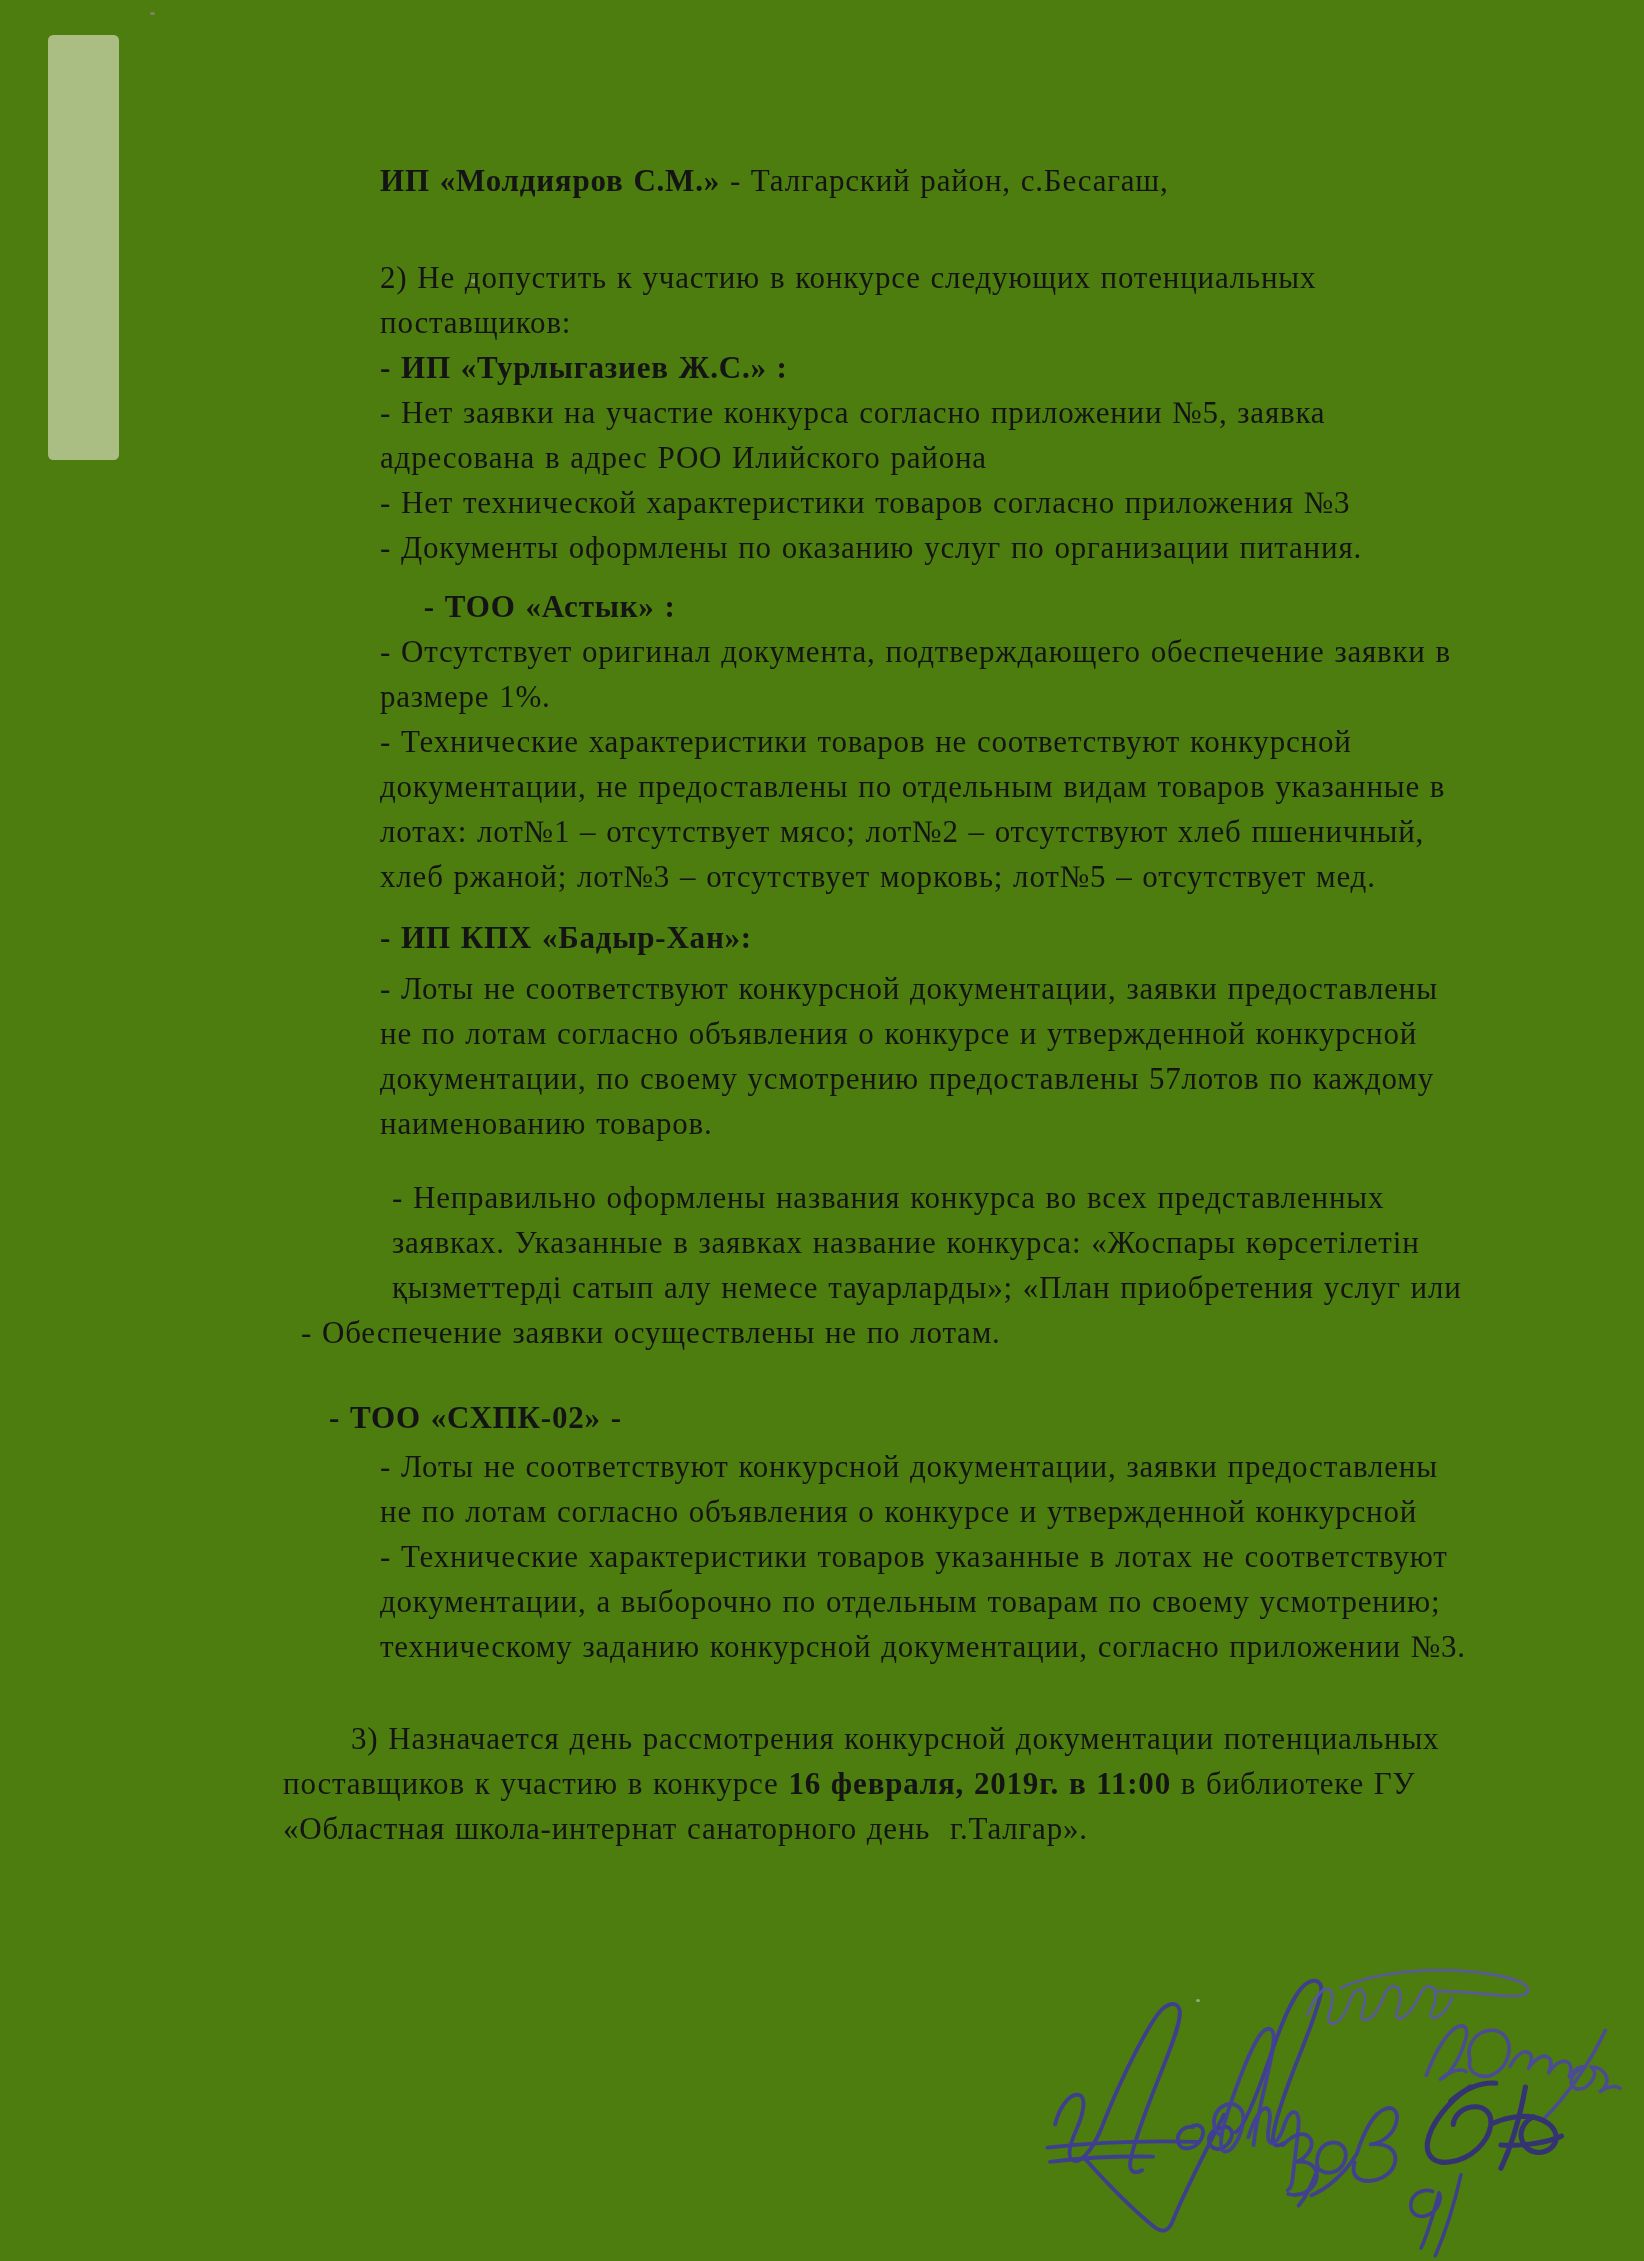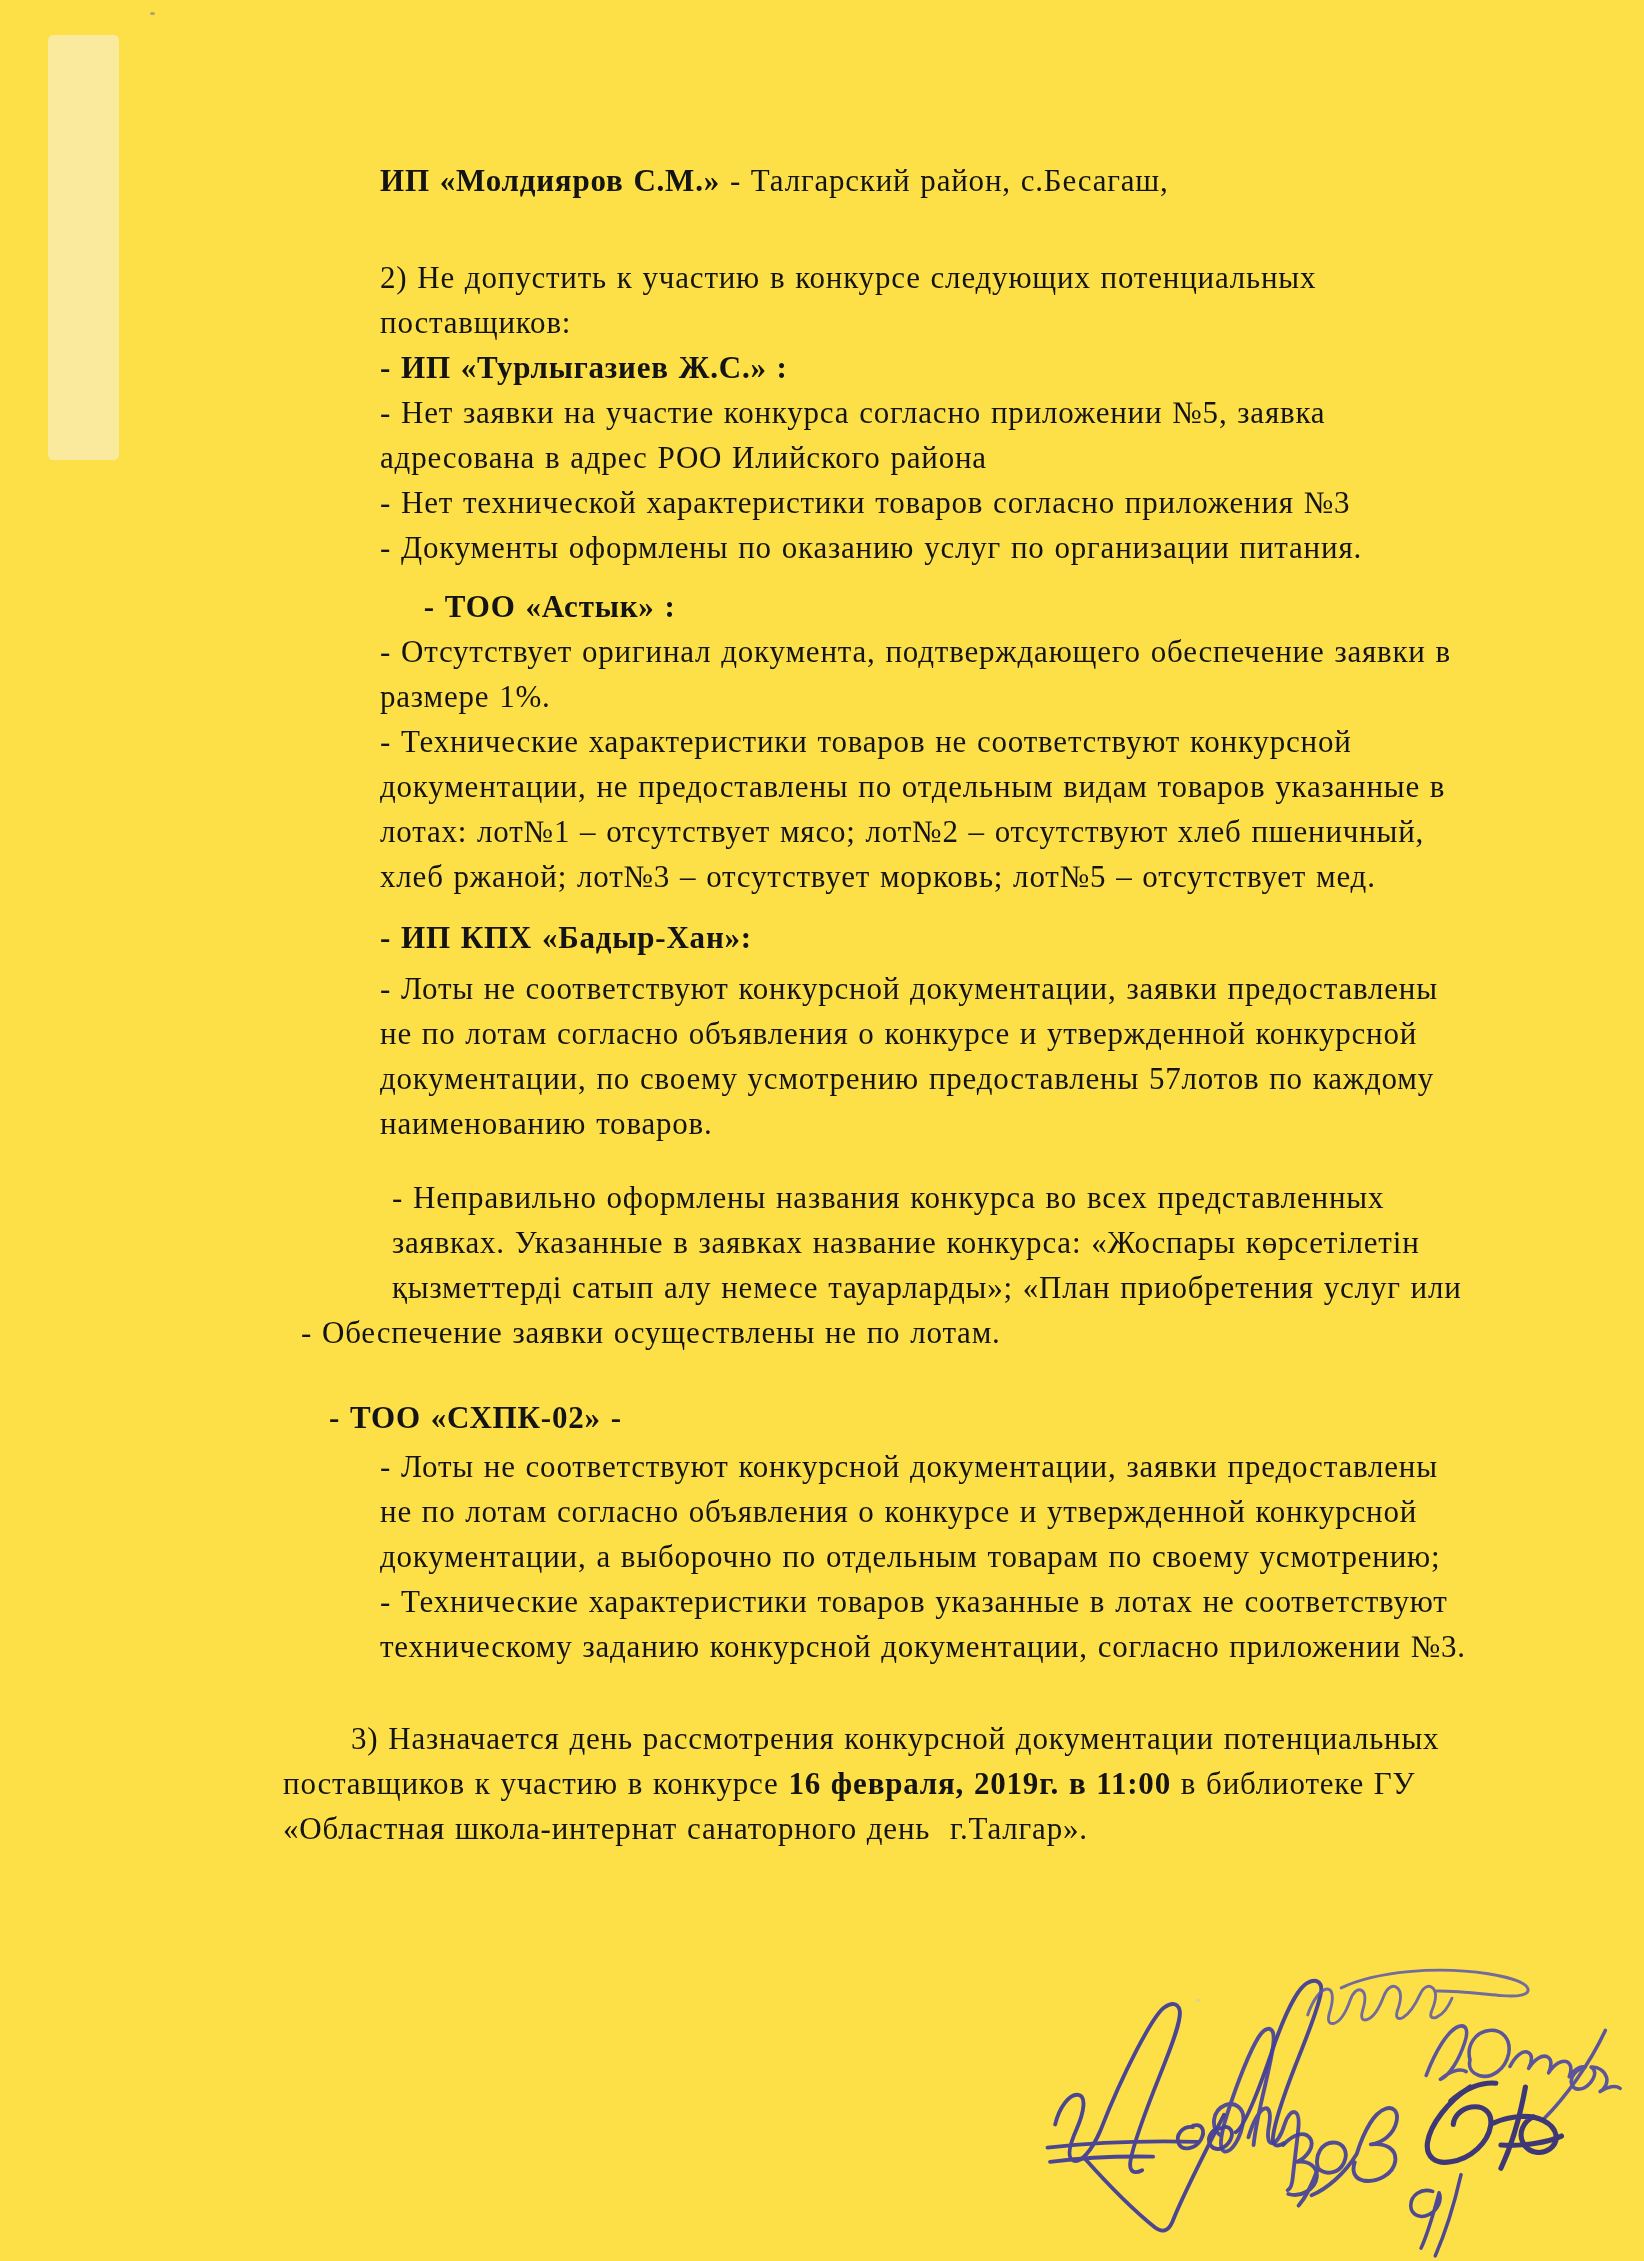--- a/index.html
+++ b/index.html
@@ -1,19 +1,19 @@
 <!DOCTYPE html>
 <html style="font-size:10.3px"><head>
 <meta charset="utf-8">
 <style>
   html,body { margin:0; padding:0; background:#ffffff; }
   .page {
     position:relative;
     width:1644px; height:2261px;
-    background:#fde047;
+    background:#4d7c0f;
     overflow:hidden;
     font-family:"Liberation Serif","DejaVu Serif",serif;
     color:#141414;
   }
   
   .scan-strip {
     position:absolute; left:48px; top:35px; width:71px; height:425px;
     background:#f8f3e4; opacity:.55; border-radius:5.2px;
   }
   .speck { position:absolute; border-radius:50%; }
@@ -104,22 +104,22 @@
       </div>
       <div class="para" id="p9">
         <div class="line"><span class="seg">- Обеспечение заявки осуществлены не по лотам.</span></div>
       </div>
       <div class="para" id="p10">
         <div class="line"><span class="seg bold">- ТОО «СХПК-02» -</span></div>
       </div>
       <div class="para" id="p11">
         <div class="line"><span class="seg">- Лоты не соответствуют конкурсной документации, заявки предоставлены</span></div>
         <div class="line"><span class="seg">не по лотам согласно объявления о конкурсе и утвержденной конкурсной</span></div>
+        <div class="line"><span class="seg">- Технические характеристики товаров указанные в лотах не соответствуют</span></div>
         <div class="line"><span class="seg">документации, а выборочно по отдельным товарам по своему усмотрению;</span></div>
-        <div class="line"><span class="seg">- Технические характеристики товаров указанные в лотах не соответствуют</span></div>
         <div class="line"><span class="seg">техническому заданию конкурсной документации, согласно приложении №3.</span></div>
       </div>
       <div class="para" id="p12">
         <div class="line"><span class="seg">3) Назначается день рассмотрения конкурсной документации потенциальных</span></div>
         <div class="line"><span class="seg">поставщиков к участию в конкурсе </span><span class="seg bold">16 февраля, 2019г. в 11:00</span><span class="seg"> в библиотеке ГУ</span></div>
         <div class="line"><span class="seg">«Областная школа-интернат санаторного день  г.Талгар».</span></div>
       </div>
     </div>
 
   <svg class="sig-overlay" width="1644" height="2261" viewBox="0 0 2552 3510" xmlns="http://www.w3.org/2000/svg">

